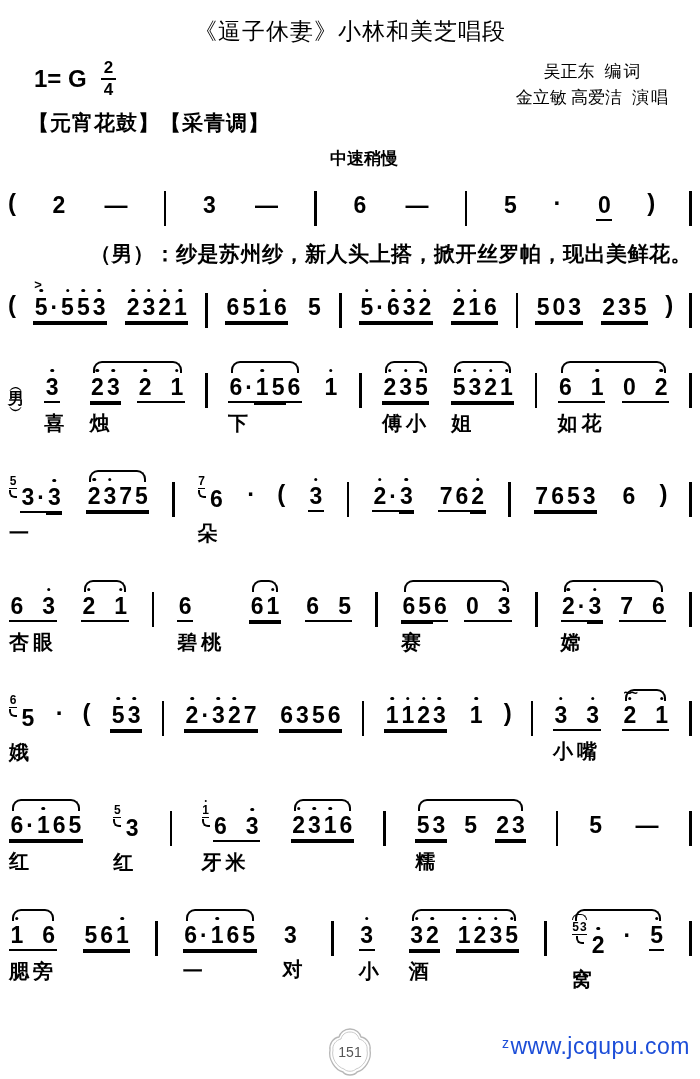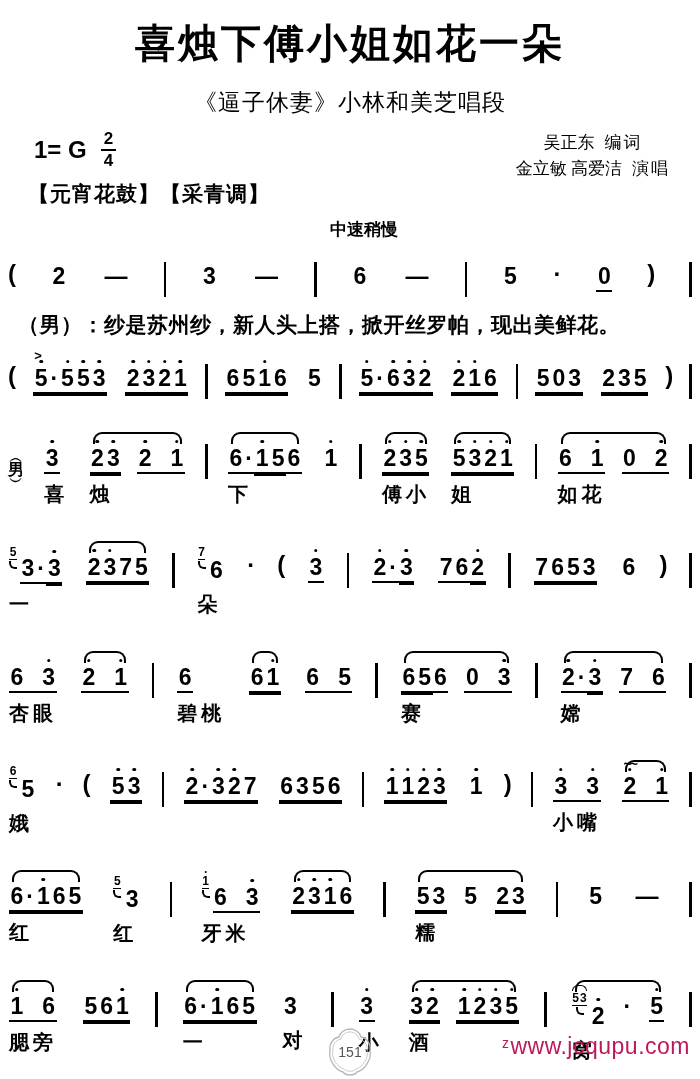--- a/index.html
+++ b/index.html
@@ -24,21 +24,21 @@
   .frac-bot{padding-top:1px;}
   .tags{margin-top:10px;font-size:21px;font-weight:bold;letter-spacing:1px;}
   .meta-right{text-align:center;font-size:17px;line-height:1.55;margin-right:2px;}
   .credit-role{margin-left:10px;letter-spacing:2px;}
   .tempo{margin:10px 0 0 28px;font-size:17px;font-weight:bold;text-align:center;}
   
   #score{padding:0 8px;}
   .score-line{display:flex;justify-content:space-between;align-items:flex-start;margin-top:30px;}
   .l-intro{margin-top:6px;}
   .l-instrumental{margin-top:10px;}
-  .speech{margin:14px 0 0 10px;font-size:21px;font-weight:bold;letter-spacing:0.5px;}
+  .speech{margin:14px 0 0 10px;font-size:21px;font-weight:bold;letter-spacing:0.5px;text-align:right;}
   .bar{width:2.5px;height:35px;background:#000;margin-top:15px;align-self:flex-start;}
   .sym{font-family:"Liberation Sans","DejaVu Sans",sans-serif;font-size:24px;font-weight:bold;margin-top:15px;line-height:1;}
   .unit{position:relative;margin:0 1px;}
   .arc{
     position:absolute;top:3px;left:3px;right:3px;height:10px;
     border:2.5px solid #000;border-bottom:none;
     border-radius:9px 9px 0 0;
   }
   .cells{display:flex;gap:16px;}
   .cell{display:flex;flex-direction:column;}
@@ -65,29 +65,28 @@
   .gtok.da::before{content:"";position:absolute;top:-4px;left:50%;transform:translateX(-50%);width:2.5px;height:2.5px;border-radius:50%;background:#000;}
   .ghook{display:block;width:6px;height:6px;border-left:2px solid #000;border-bottom:2px solid #000;border-radius:0 0 0 6px;margin-top:1px;}
   .garc{display:block;width:13px;height:5px;border:1.5px solid #000;border-bottom:none;border-radius:7px 7px 0 0;margin-bottom:1px;}
   
   .footer{position:absolute;left:0;right:0;bottom:8px;height:52px;}
   .page-badge{position:absolute;left:50%;top:8px;transform:translateX(-50%);}
   .badge-num{font-family:"Liberation Sans","DejaVu Sans",sans-serif;}
   .watermark{
     position:absolute;right:10px;top:14px;
     font-family:"Liberation Sans","DejaVu Sans",sans-serif;
-    font-size:23px;color:#be185d;letter-spacing:0.5px;
+    font-size:23px;color:#1d4ed8;letter-spacing:0.5px;
   }
   .wm-mark{font-size:14px;vertical-align:6px;margin-right:1px;}
 </style>
 </head>
 <body>
 
 <div class="page">
-  <h1 class="title">喜烛下傅小姐如花一朵</h1>
   <div class="subtitle">《逼子休妻》小林和美芝唱段</div>
 
   <div class="meta">
     <div class="meta-left">
       <div class="keyline">
         <span class="key">1= G</span>
         <span class="frac">
           <span class="frac-top">2</span>
           <span class="frac-bot">4</span>
         </span>

